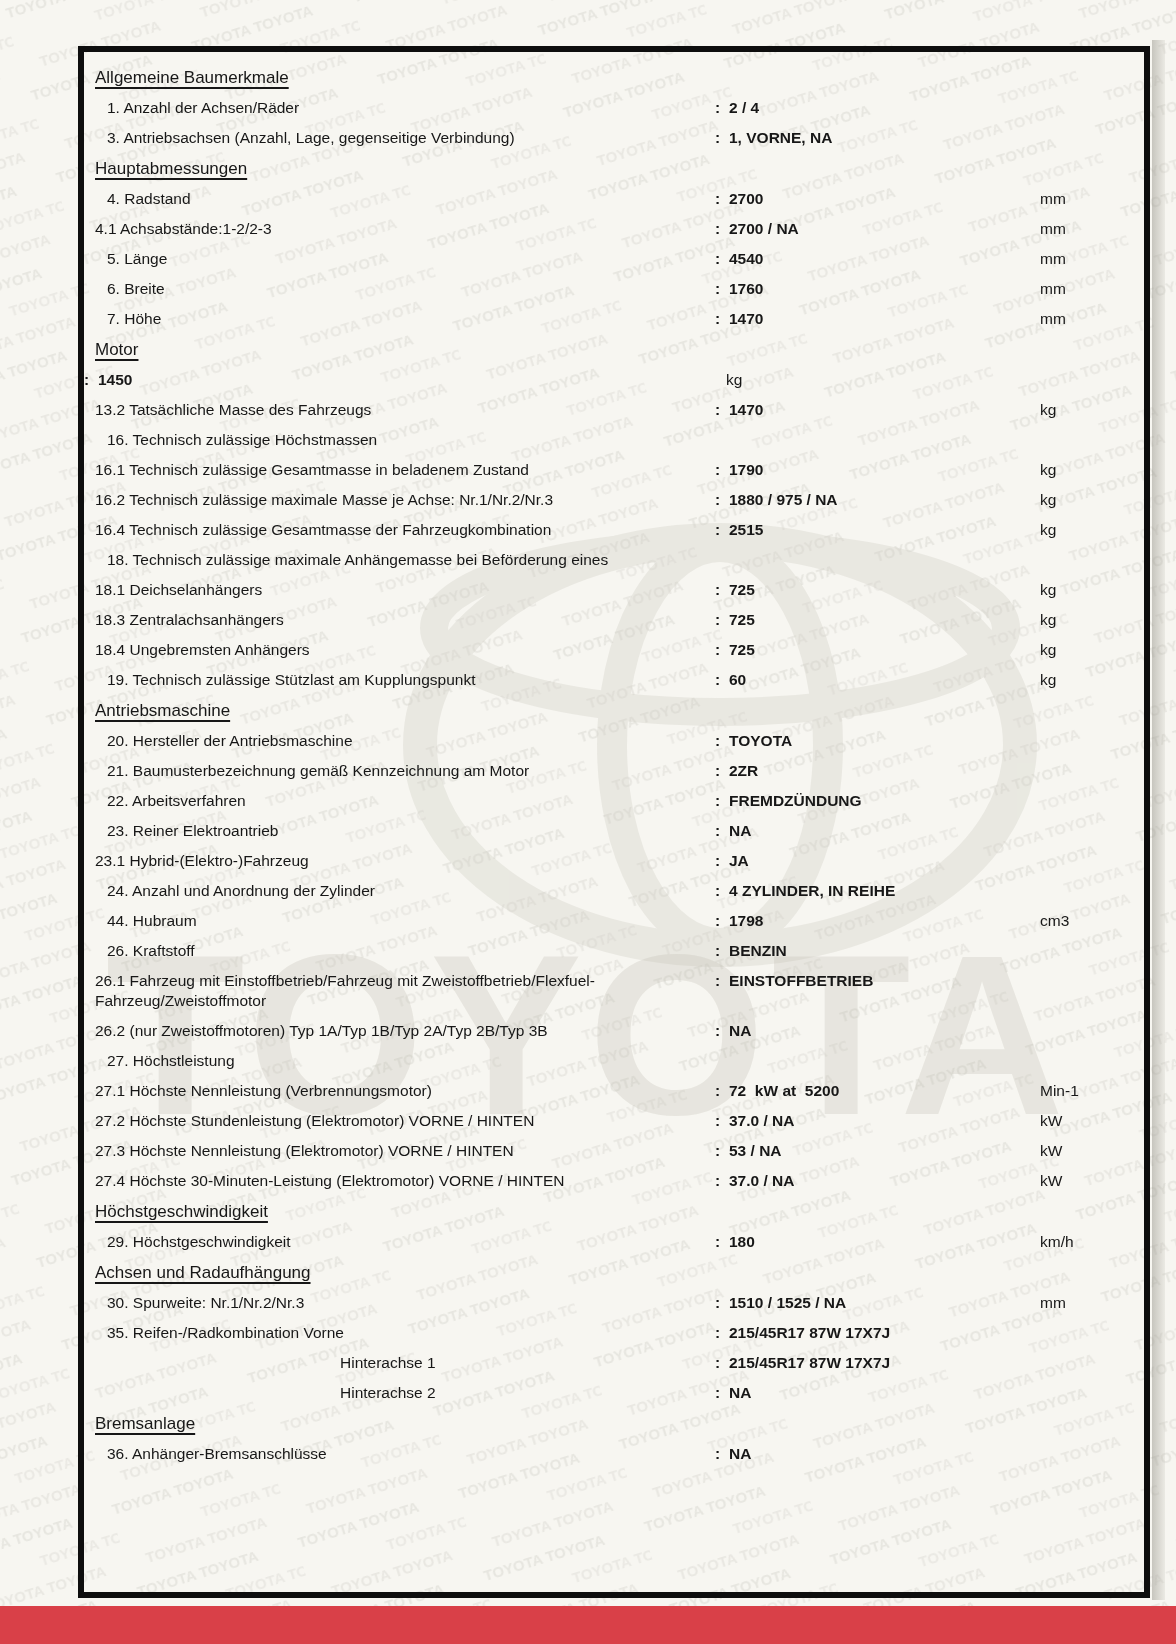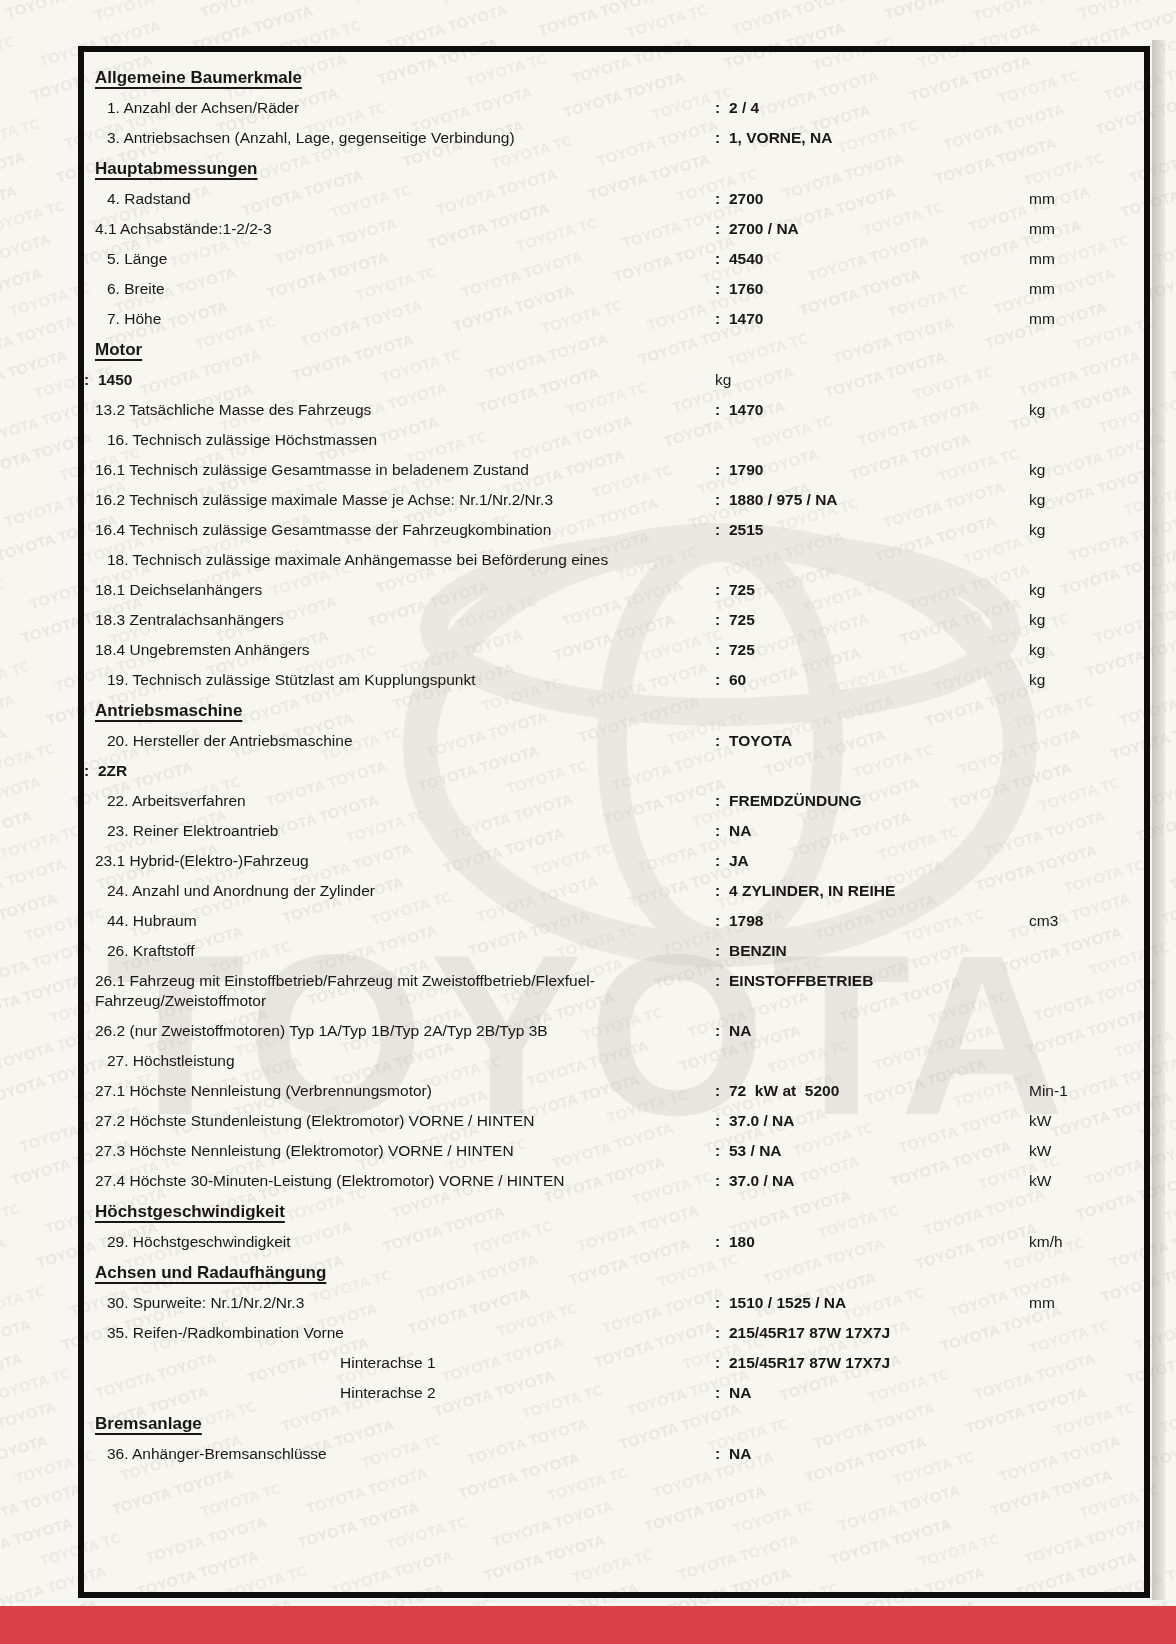--- a/index.html
+++ b/index.html
@@ -51,21 +51,21 @@
     position: absolute;
     left: 0; bottom: 0;
     width: 1176px; height: 38px;
     z-index: 3;
   }
   
   .section-heading {
     padding-left: 11px;
     margin: 5px 0 10px 0;
     font-size: 17px;
-    font-weight: bold;
+    font-weight: normal;
     line-height: 21px;
   }
   .section-heading span {
     text-decoration: underline;
     text-decoration-thickness: 2px;
     text-underline-offset: 4px;
   }
   .row {
     display: grid;
     grid-template-columns: 631px 314px 1fr;
@@ -79,20 +79,21 @@
   .row.center .label { padding-left: 256px; }
   .row .val {
     font-weight: bold;
     white-space: pre-wrap;
   }
   .row .val .colon { display: inline-block; width: 14px; font-weight: bold; }
   .row .unit {
     font-weight: normal;
     font-size: 15.5px;
     padding-top: 0px;
+    margin-left: 11px;
   }
 </style>
 </head>
 <body style="background: rgb(247, 246, 241); color: rgb(23, 23, 23);">
 
 <svg class="wm-layer" width="1176" height="1644" xmlns="http://www.w3.org/2000/svg">
   <defs>
     <pattern id="wmpat" width="168" height="86" patternUnits="userSpaceOnUse" patternTransform="rotate(-17)">
       <text x="2" y="20" font-family="Liberation Sans, sans-serif" font-size="15" font-weight="bold" fill="#a9a79e" opacity="0.38" class="wm-word">TOYOTA TOYOTA</text>
       <text x="86" y="48" font-family="Liberation Sans, sans-serif" font-size="15" font-weight="bold" fill="#a9a79e" opacity="0.30" class="wm-word">TOYOTA TOYOTA</text>
@@ -206,20 +207,21 @@
         <div class="val"><span class="colon">:</span><span>60</span></div>
         <div class="unit">kg</div>
       </div>
       <div class="section-heading"><span>Antriebsmaschine</span></div>
       <div class="row">
         <div class="label">20. Hersteller der Antriebsmaschine</div>
         <div class="val"><span class="colon">:</span><span>TOYOTA</span></div>
         <div class="unit"></div>
       </div>
       <div class="row">
+        <div class="label">21. Baumusterbezeichnung gemäß Kennzeichnung am Motor</div>
         <div class="val"><span class="colon">:</span><span>2ZR</span></div>
         <div class="unit"></div>
       </div>
       <div class="row">
         <div class="label">22. Arbeitsverfahren</div>
         <div class="val"><span class="colon">:</span><span>FREMDZÜNDUNG</span></div>
         <div class="unit"></div>
       </div>
       <div class="row">
         <div class="label">23. Reiner Elektroantrieb</div>

